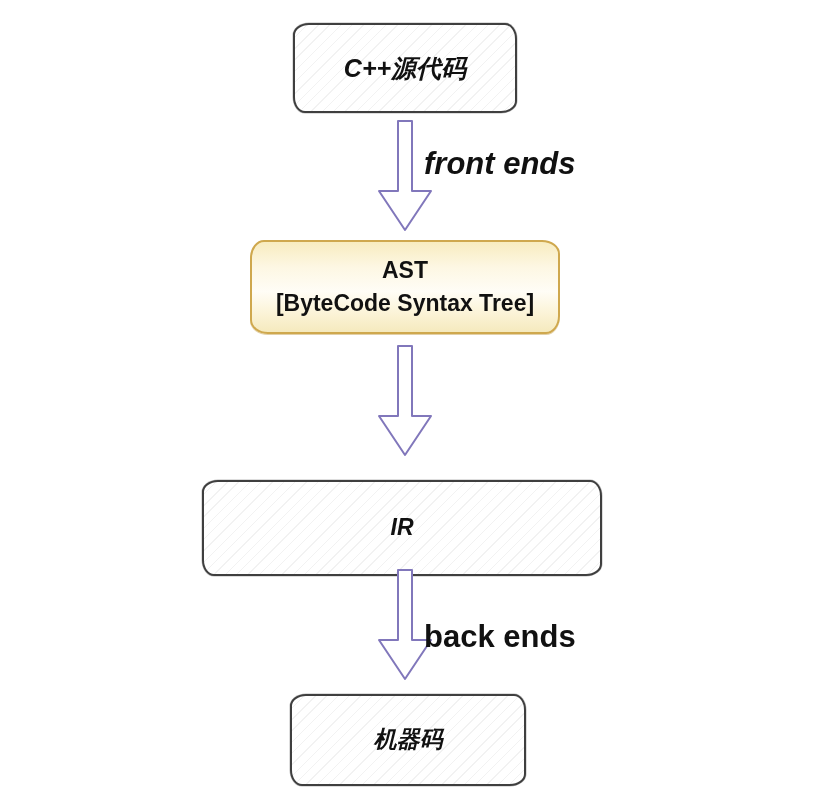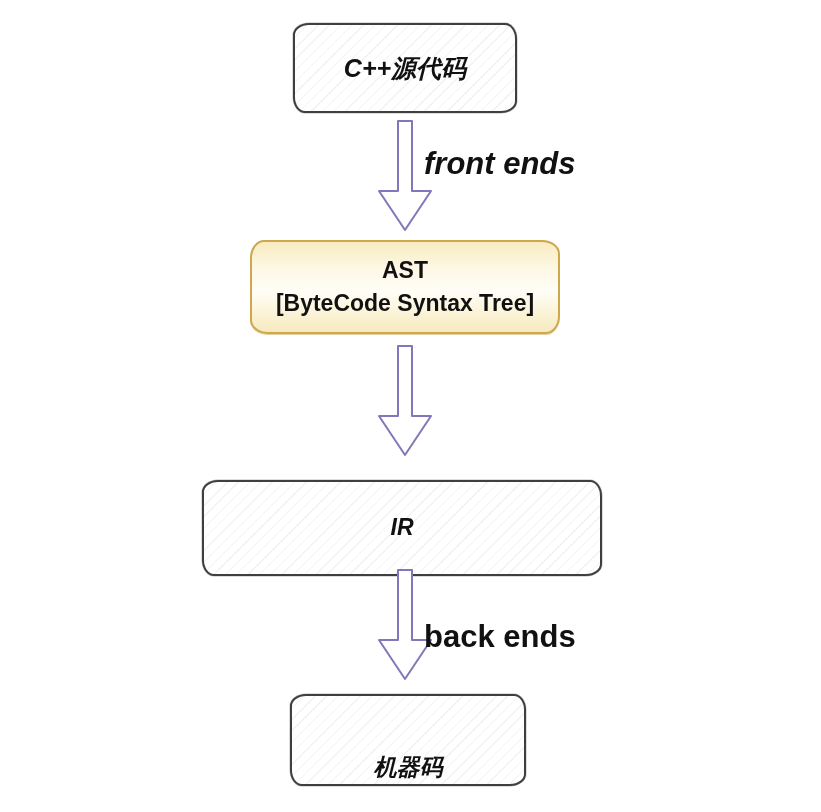--- a/index.html
+++ b/index.html
@@ -35,21 +35,21 @@
     border:2px solid #cfa84e;
     border-radius:14px 18px 14px 18px / 18px 14px 18px 14px;
     background:linear-gradient(180deg,
       #f8ecc0 0%, #fdf7e3 28%, #fffdf6 55%, #fbf3d6 80%, #f5eabe 100%);
     box-shadow:0 1px 0 rgba(190,150,60,0.45);
   }
 
   #node-source  { left:293px; top:23px;  width:224px; height:90px; }
   #node-ast     { left:250px; top:240px; width:310px; height:94px; }
   #node-ir      { left:202px; top:480px; width:400px; height:96px; }
-  #node-machine { left:290px; top:694px; width:236px; height:92px;justify-content:flex-end; }
+  #node-machine { left:290px; top:694px; width:236px; height:92px; }
 
   .node-line {
     font-weight:bold;
     font-size:23px;
     color:#111111;
     line-height:1.45;
     white-space:nowrap;
   }
   .italic { font-style:italic; }
   #node-source .node-line { font-size:25px; }

